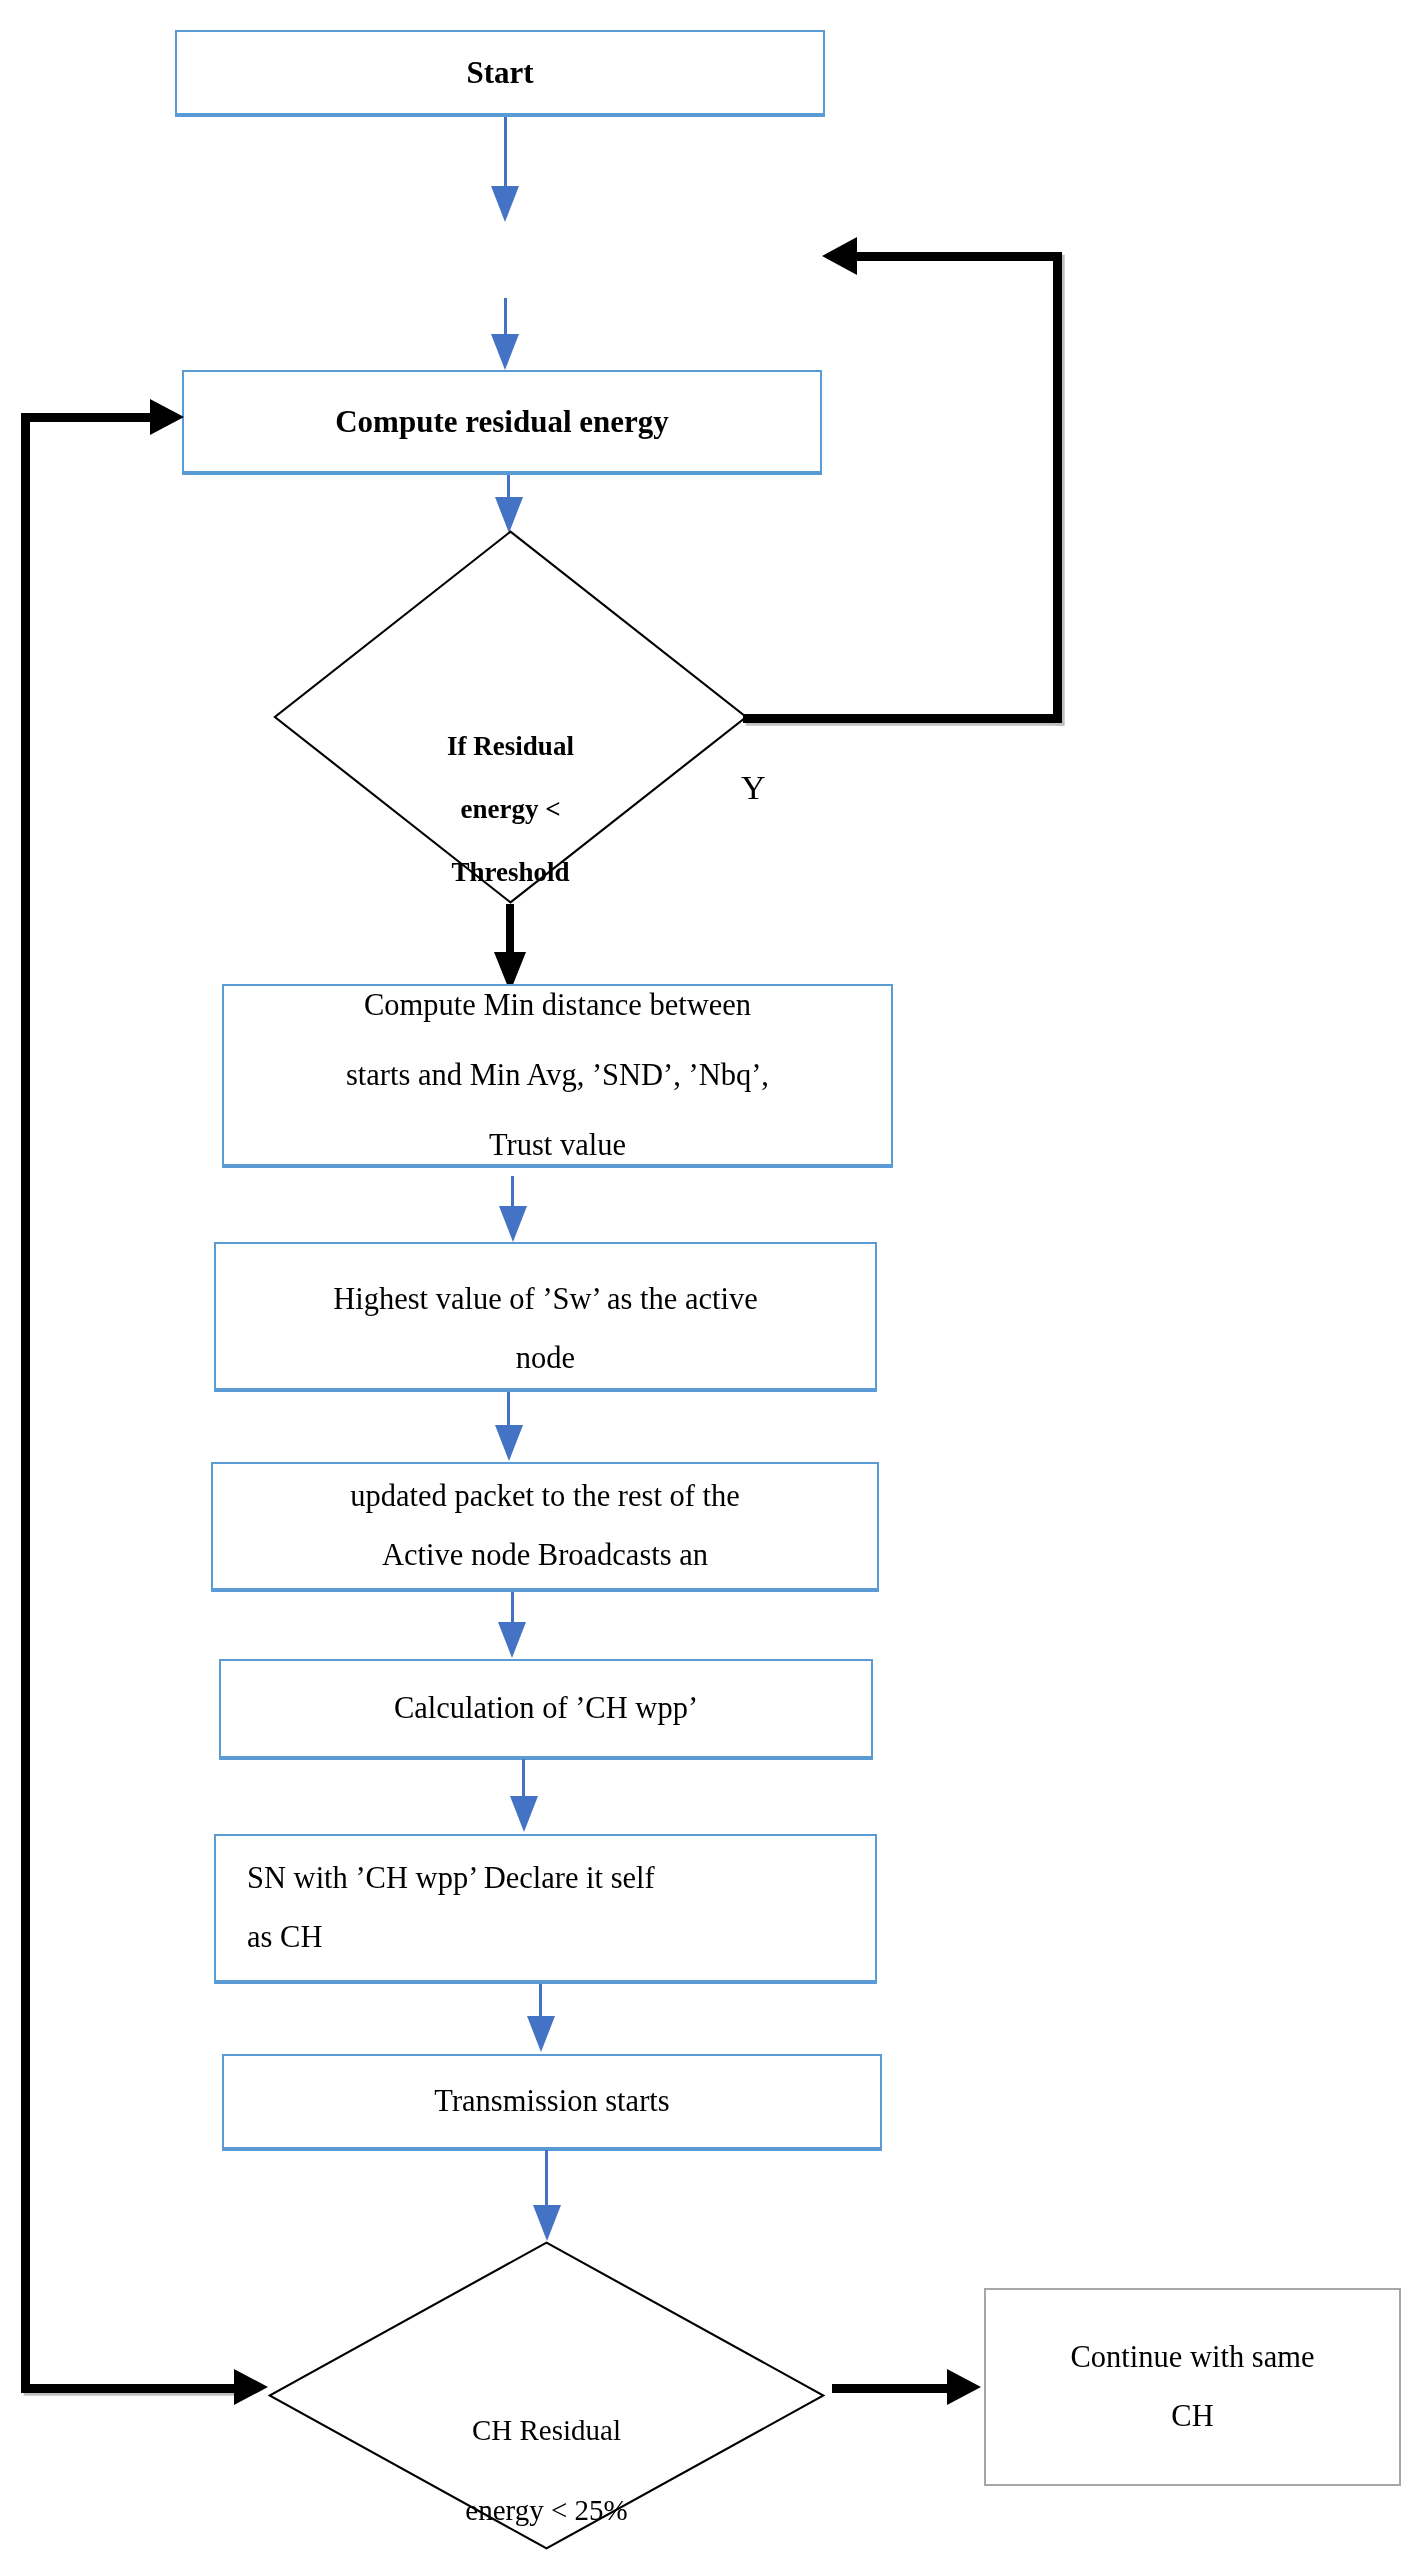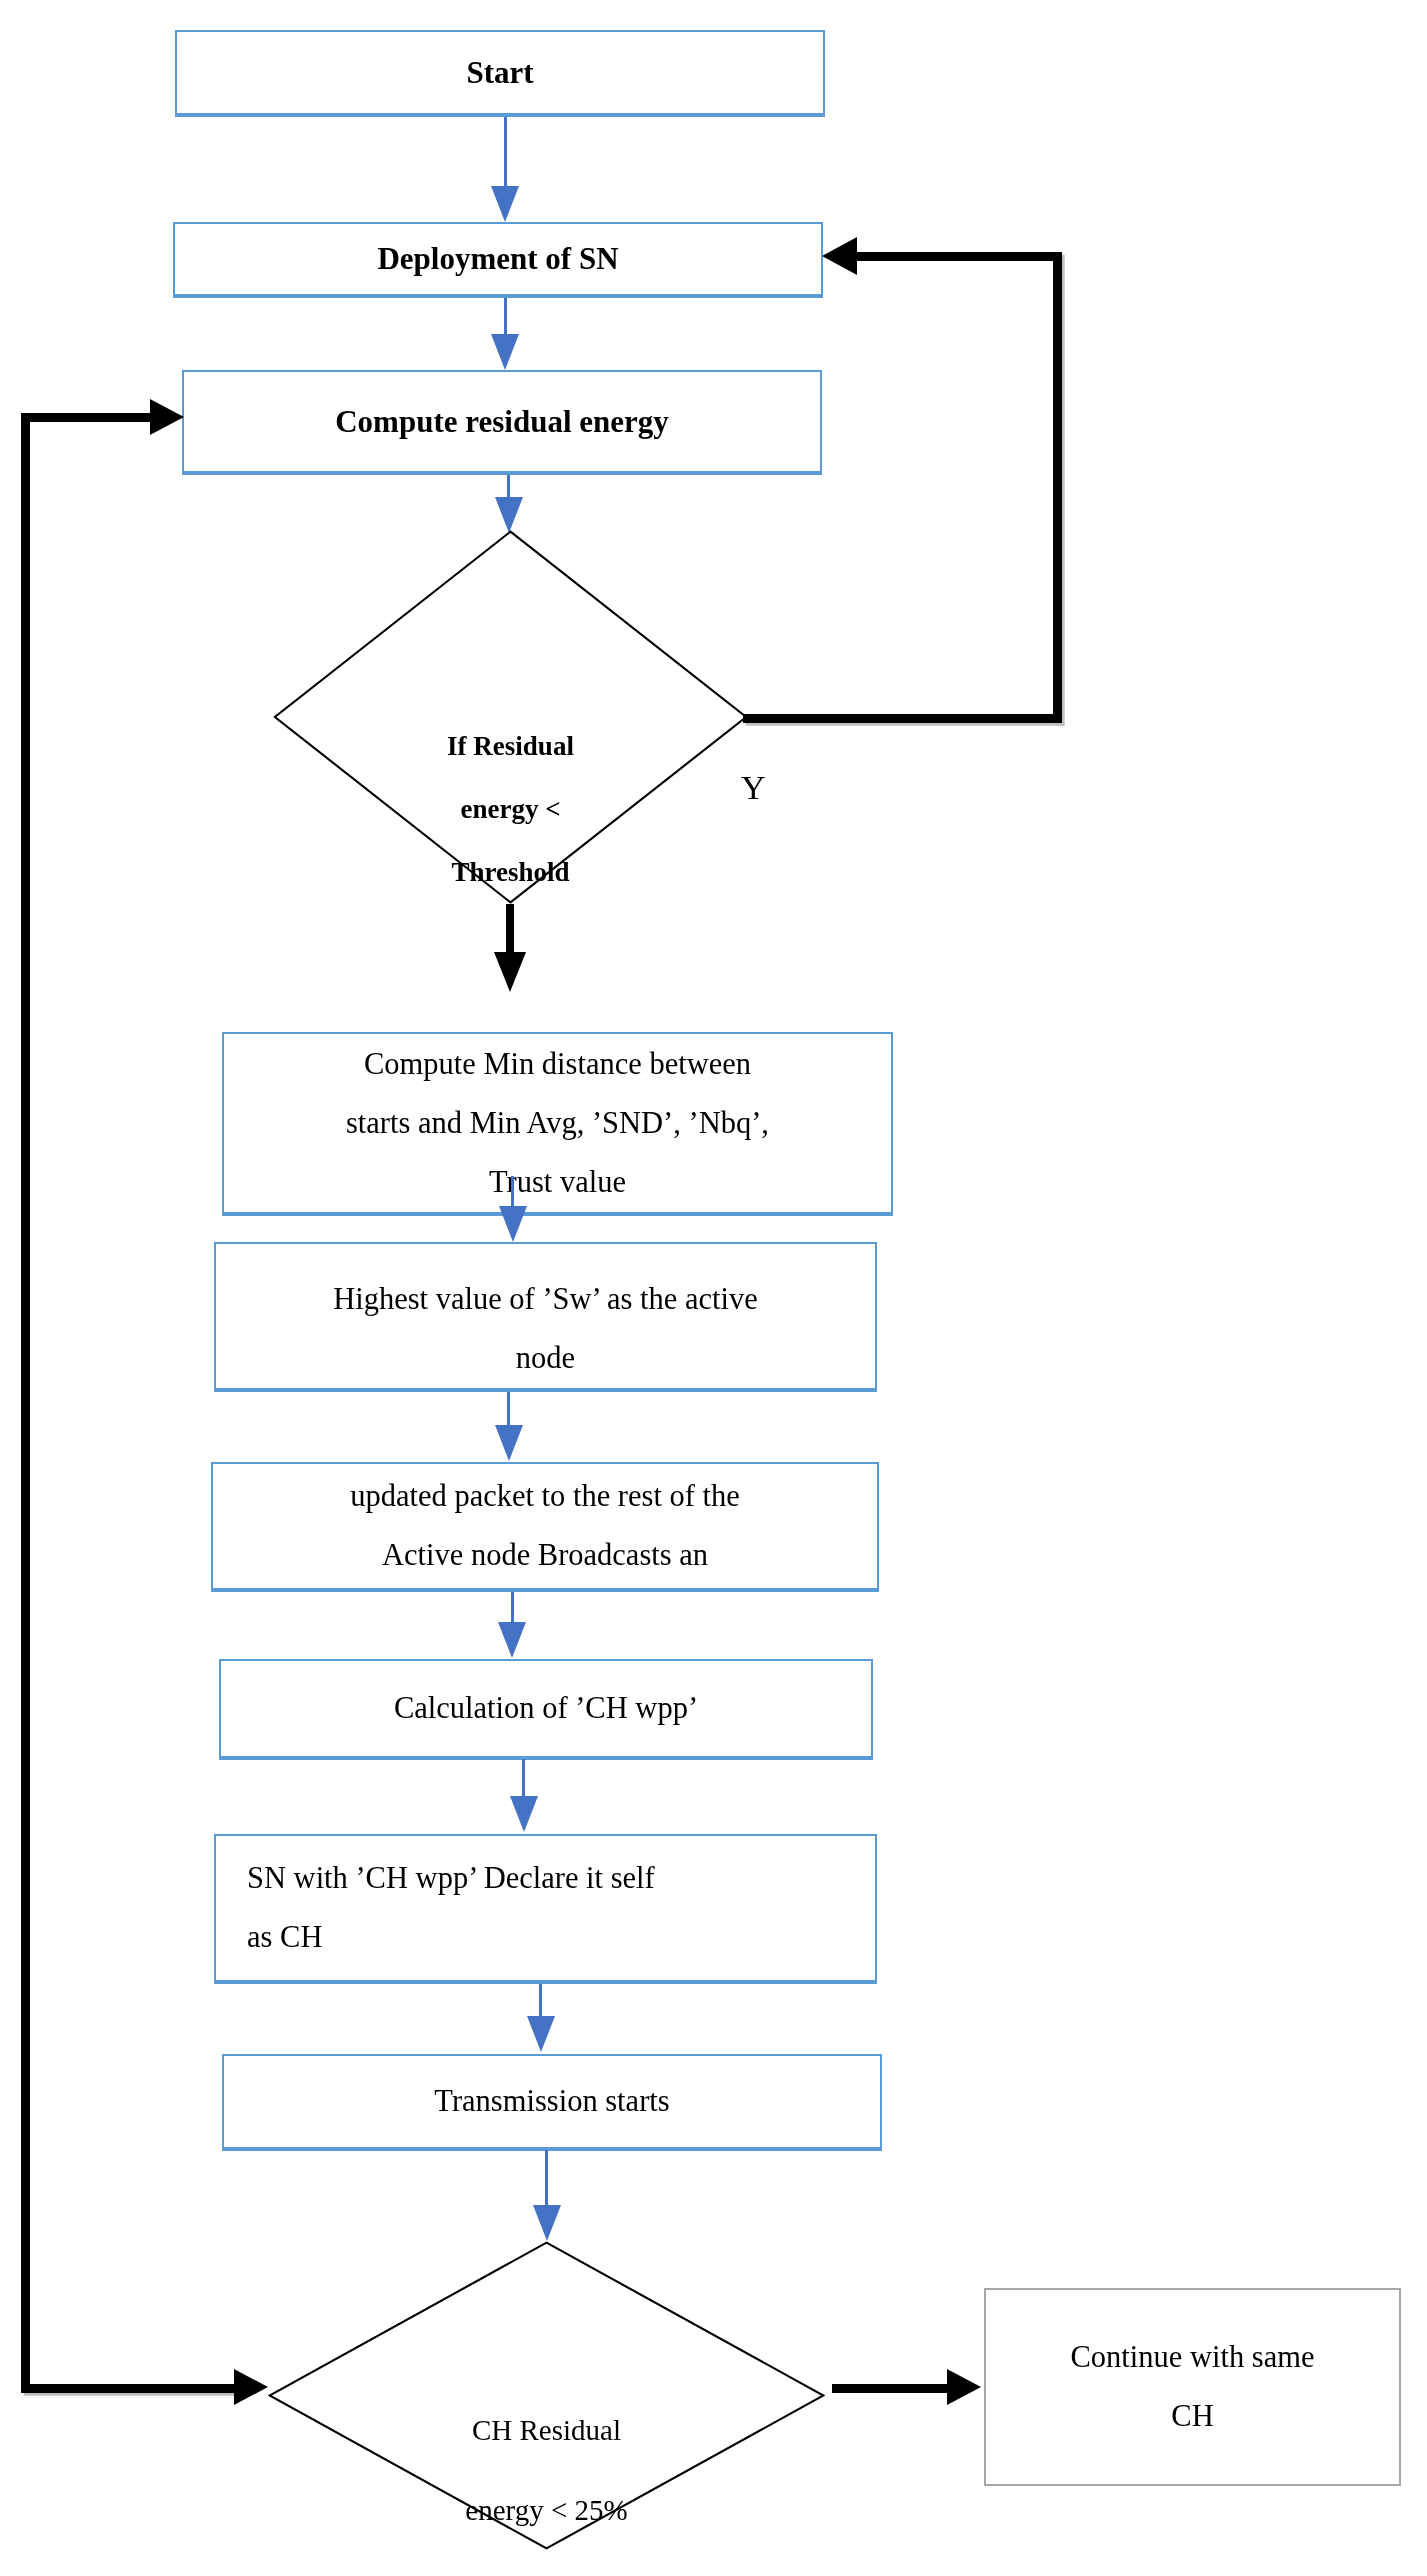--- a/index.html
+++ b/index.html
@@ -68,23 +68,20 @@
 
 <div id="canvas">
 
   <div class="pbox bold-text t58" style="left:175px;top:30px;width:650px;height:87px;">
     <span class="line">Start</span>
   </div>
 
   <div class="vstem" style="left:504px;top:117px;height:71px;"></div>
   <div class="vhead" style="left:491px;top:186px;"></div>
 
-  <div class="pbox bold-text t58" style="left:173px;top:222px;width:650px;height:76px;">
-    <span class="line">Deployment of SN</span>
-  </div>
 
   <div class="vstem" style="left:504px;top:298px;height:36px;"></div>
   <div class="vhead" style="left:491px;top:334px;"></div>
 
   <div class="pbox bold-text t58" style="left:182px;top:370px;width:640px;height:105px;">
     <span class="line">Compute residual energy</span>
   </div>
 
   <div class="vstem" style="left:507px;top:475px;height:23.5px;"></div>
   <div class="vhead" style="left:495px;top:497px;"></div>
@@ -98,21 +95,21 @@
       <span class="line">energy &lt;</span>
       <span class="line">Threshold</span>
     </div>
   </div>
 
   <div class="branch-label" style="left:741px;top:769px;">Y</div>
 
   <div class="bstem" style="left:506px;top:904px;height:51px;"></div>
   <div class="bhead" style="left:494px;top:952px;"></div>
 
-  <div class="pbox t57" style="left:222px;top:1032px;width:671px;height:184px;">
+  <div class="pbox t57" style="left:222px;top:984px;width:671px;height:184px;gap:11px;">
     <span class="line">Compute Min distance between</span>
     <span class="line">starts and Min Avg, ’SND’, ’Nbq’,</span>
     <span class="line">Trust value</span>
   </div>
 
   <div class="vstem" style="left:511px;top:1176px;height:31px;"></div>
   <div class="vhead" style="left:499px;top:1206px;"></div>
 
   <div class="pbox t57" style="left:214px;top:1242px;width:663px;height:150px;justify-content:flex-end;">
     <span class="line">Highest value of ’Sw’ as the active</span>

